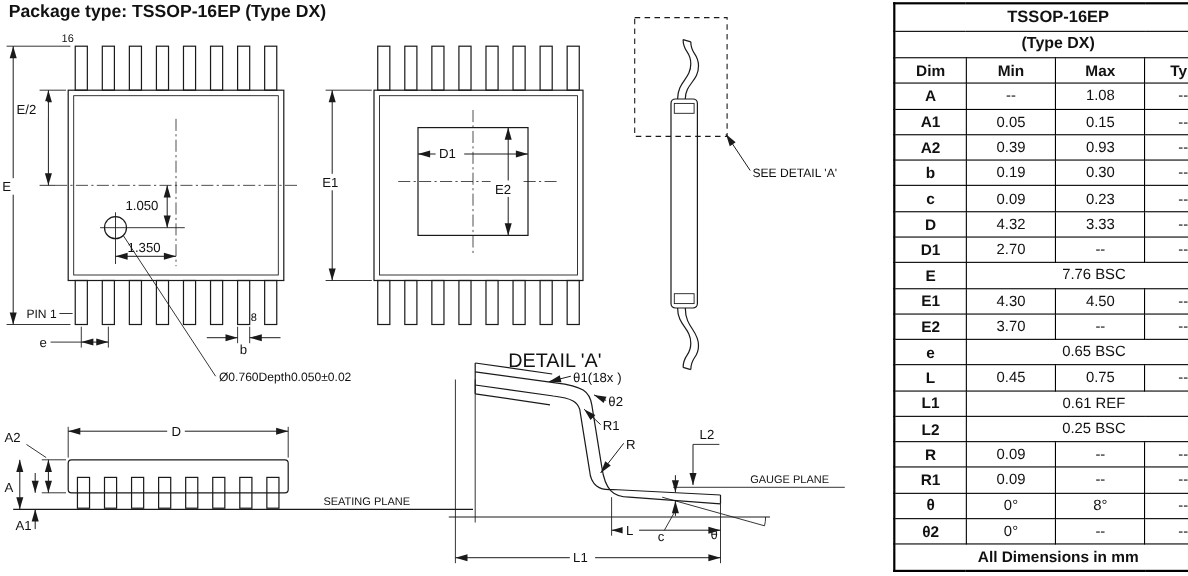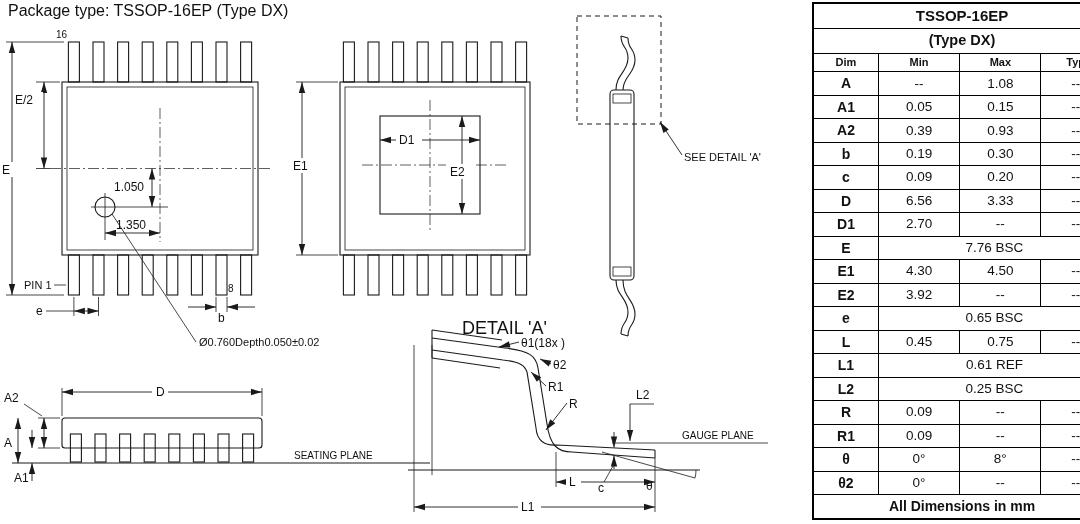--- a/index.html
+++ b/index.html
@@ -1,34 +1,34 @@
 <!DOCTYPE html>
 <html><head>
 <meta charset="utf-8">
 <style>
   html,body{margin:0;padding:0;background:#fff;}
   .page{position:relative;width:1080px;height:524px;background:#fff;overflow:hidden;
         font-family:"Liberation Sans",sans-serif;color:#111;}
-  .title{position:absolute;left:8px;top:2px;font-size:16px;font-weight:normal;white-space:nowrap;}
+  .title{position:absolute;left:8px;top:2px;font-size:16px;font-weight:bold;white-space:nowrap;}
   svg.drawing{position:absolute;left:0;top:0;}
   svg .ln{stroke:#1a1a1a;stroke-width:1.1;fill:none;}
   svg .thin{stroke:#1a1a1a;stroke-width:0.8;fill:none;}
   svg .dim{stroke:#1a1a1a;stroke-width:0.9;fill:none;}
   svg .cl{stroke:#1a1a1a;stroke-width:0.7;fill:none;stroke-dasharray:11 3 2 3;}
   svg .dash{stroke:#1a1a1a;stroke-width:1;fill:none;stroke-dasharray:5 4;}
   svg text{fill:#111;font-family:"Liberation Sans",sans-serif;font-size:13px;}
   svg .s10{font-size:10px;} svg .s11{font-size:11px;} svg .s12{font-size:12px;} svg .s18{font-size:18px;}
   svg .wbg{fill:#fff;stroke:none;}
   .tablewrap{position:absolute;left:812px;top:2px;width:300px;height:518px;}
   table.dims{width:100%;height:100%;border-collapse:collapse;table-layout:fixed;border:2px solid #000;}
   table.dims td{border:1px solid #000;text-align:center;vertical-align:middle;padding:0;
                 font-size:13.5px;line-height:1.05;}
   table.dims .tt1{font-size:15px;font-weight:bold;}
   table.dims .tt2{font-size:14.5px;font-weight:bold;}
-  table.dims .hdr td{font-weight:bold;font-size:11px;}
+  table.dims .hdr td{font-weight:bold;font-size:14px;}
   table.dims .dimc{font-weight:bold;font-size:14px;}
   table.dims .ftr{font-weight:bold;font-size:14px;text-align:center;}
   col.c0{width:58px;} col.c1{width:72px;} col.c2{width:72px;} col.c3{width:62px;}
 </style>
 </head>
 <body>
 
 <div class="page">
 
   <div class="title">Package type: TSSOP-16EP (Type DX)</div>
@@ -272,26 +272,26 @@
         </tr>
         <tr>
           <td class="dimc">b</td>
           <td>0.19</td>
           <td>0.30</td>
           <td>--</td>
         </tr>
         <tr>
           <td class="dimc">c</td>
           <td>0.09</td>
-          <td>0.20</td>
+          <td>0.23</td>
           <td>--</td>
         </tr>
         <tr>
           <td class="dimc">D</td>
-          <td>6.56</td>
+          <td>4.32</td>
           <td>3.33</td>
           <td>--</td>
         </tr>
         <tr>
           <td class="dimc">D1</td>
           <td>2.70</td>
           <td>--</td>
           <td>--</td>
         </tr>
         <tr>
@@ -299,21 +299,21 @@
           <td colspan="3">7.76 BSC</td>
         </tr>
         <tr>
           <td class="dimc">E1</td>
           <td>4.30</td>
           <td>4.50</td>
           <td>--</td>
         </tr>
         <tr>
           <td class="dimc">E2</td>
-          <td>3.92</td>
+          <td>3.70</td>
           <td>--</td>
           <td>--</td>
         </tr>
         <tr>
           <td class="dimc">e</td>
           <td colspan="3">0.65 BSC</td>
         </tr>
         <tr>
           <td class="dimc">L</td>
           <td>0.45</td>

